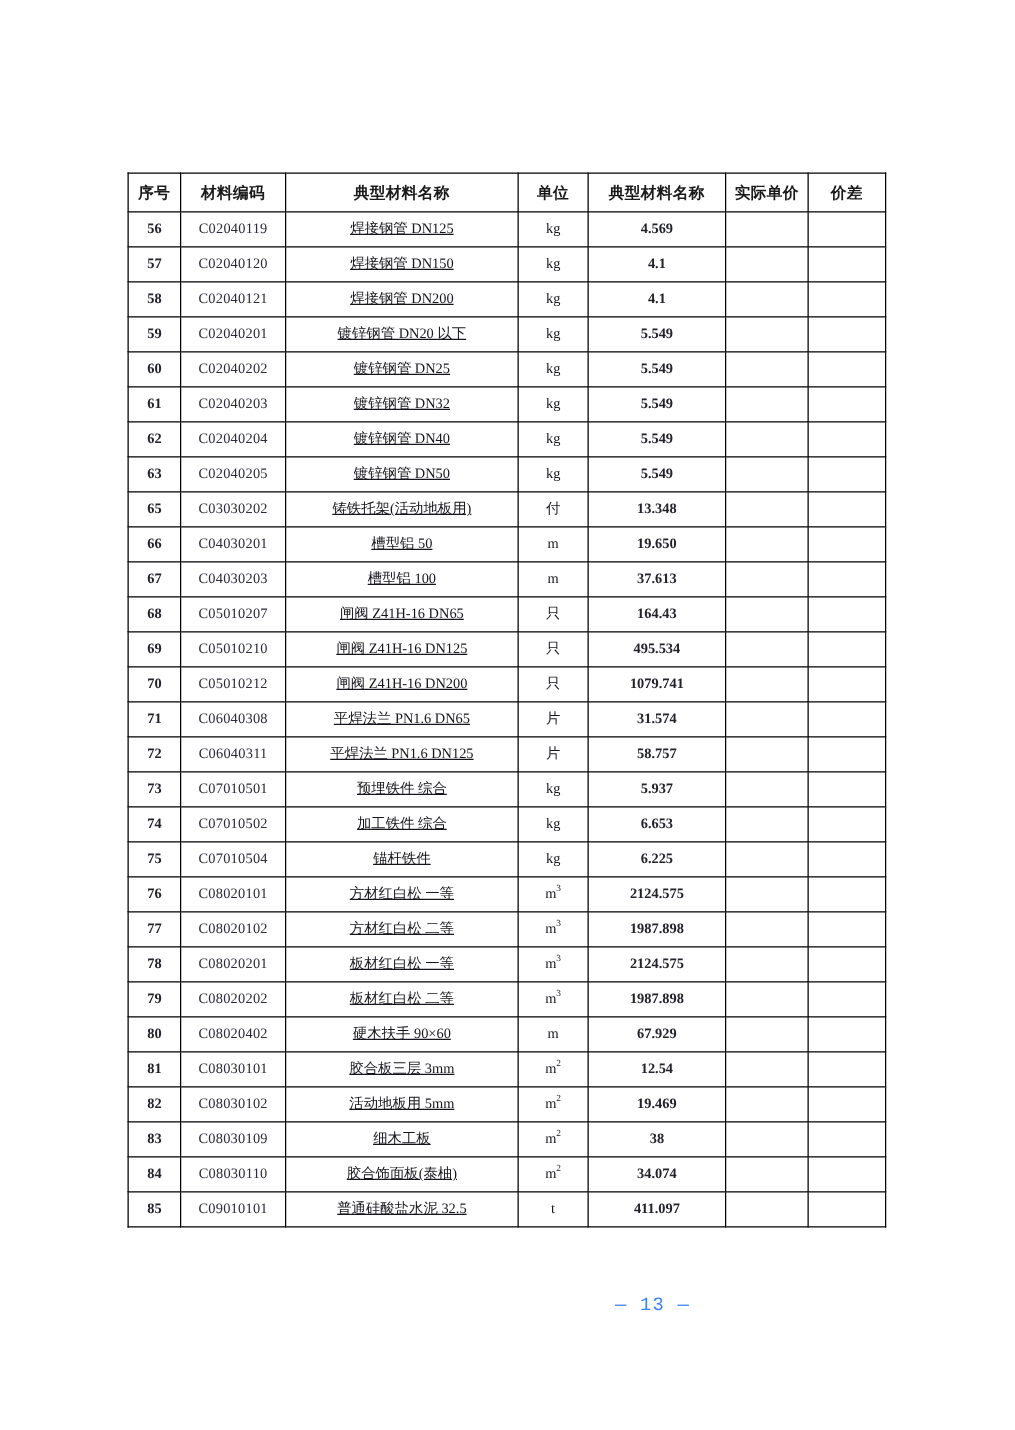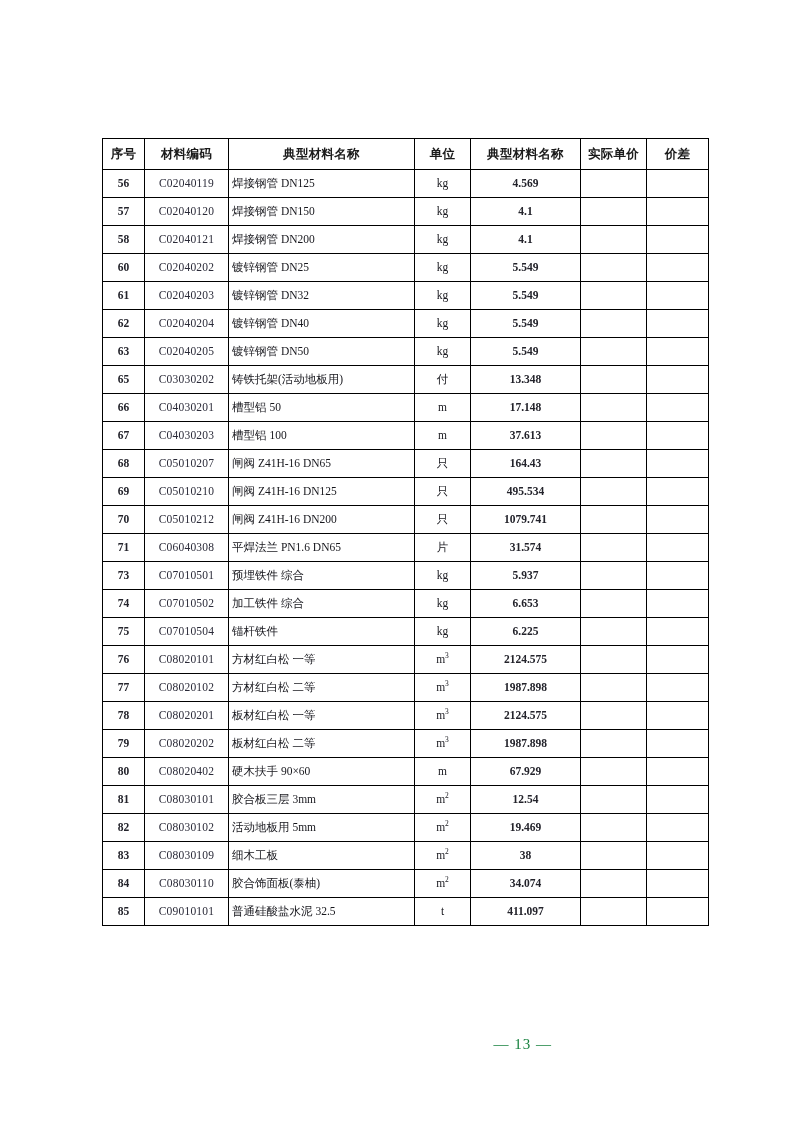--- a/index.html
+++ b/index.html
@@ -44,37 +44,37 @@
   #price-table thead th {
     height:31px;
     font-weight:bold;
     text-align:center;
     font-size:12.5px;
     font-family:"DejaVu Sans","Liberation Sans",sans-serif;
     letter-spacing:0.3px;
   }
   td.seq, td.unit, td.base { text-align:center; }
   td.code { text-align:center; letter-spacing:0.2px; font-size:11px; }
-  td.name { text-align:left; padding-left:7px; }
+  td.name { text-align:center; padding-left:7px;text-decoration:underline; }
   td.act, td.diff { text-align:center; }
 
   td.seq, td.base  { color:#23232b;font-weight:bold; }
   td.code          { color:#2a2a38; }
   td.name, td.unit { color:#16161c; }
 
   .sup { font-size:7.5px; vertical-align:super; line-height:0; }
 
   
   #page-marker {
     position:absolute;
     right:104px; top:1036px;
     font-size:15px;
     letter-spacing:1px;
-    color:#15803d;
-    font-family:Liberation Serif, serif;
+    color:#3b82f6;
+    font-family:Liberation Mono, monospace;
     white-space:nowrap;
   }
 </style>
 </head>
 <body>
 
 <div id="page">
 
   <table id="price-table">
     <colgroup>
@@ -119,20 +119,29 @@
         <tr>
           <td class="seq">58</td>
           <td class="code">C02040121</td>
           <td class="name">焊接钢管 DN200</td>
           <td class="unit">kg</td>
           <td class="base">4.1</td>
           <td class="act"></td>
           <td class="diff"></td>
         </tr>
         <tr>
+          <td class="seq">59</td>
+          <td class="code">C02040201</td>
+          <td class="name">镀锌钢管 DN20 以下</td>
+          <td class="unit">kg</td>
+          <td class="base">5.549</td>
+          <td class="act"></td>
+          <td class="diff"></td>
+        </tr>
+        <tr>
           <td class="seq">60</td>
           <td class="code">C02040202</td>
           <td class="name">镀锌钢管 DN25</td>
           <td class="unit">kg</td>
           <td class="base">5.549</td>
           <td class="act"></td>
           <td class="diff"></td>
         </tr>
         <tr>
           <td class="seq">61</td>
@@ -168,21 +177,21 @@
           <td class="unit">付</td>
           <td class="base">13.348</td>
           <td class="act"></td>
           <td class="diff"></td>
         </tr>
         <tr>
           <td class="seq">66</td>
           <td class="code">C04030201</td>
           <td class="name">槽型铝 50</td>
           <td class="unit">m</td>
-          <td class="base">17.148</td>
+          <td class="base">19.650</td>
           <td class="act"></td>
           <td class="diff"></td>
         </tr>
         <tr>
           <td class="seq">67</td>
           <td class="code">C04030203</td>
           <td class="name">槽型铝 100</td>
           <td class="unit">m</td>
           <td class="base">37.613</td>
           <td class="act"></td>
@@ -218,20 +227,29 @@
         <tr>
           <td class="seq">71</td>
           <td class="code">C06040308</td>
           <td class="name">平焊法兰 PN1.6 DN65</td>
           <td class="unit">片</td>
           <td class="base">31.574</td>
           <td class="act"></td>
           <td class="diff"></td>
         </tr>
         <tr>
+          <td class="seq">72</td>
+          <td class="code">C06040311</td>
+          <td class="name">平焊法兰 PN1.6 DN125</td>
+          <td class="unit">片</td>
+          <td class="base">58.757</td>
+          <td class="act"></td>
+          <td class="diff"></td>
+        </tr>
+        <tr>
           <td class="seq">73</td>
           <td class="code">C07010501</td>
           <td class="name">预埋铁件 综合</td>
           <td class="unit">kg</td>
           <td class="base">5.937</td>
           <td class="act"></td>
           <td class="diff"></td>
         </tr>
         <tr>
           <td class="seq">74</td>

